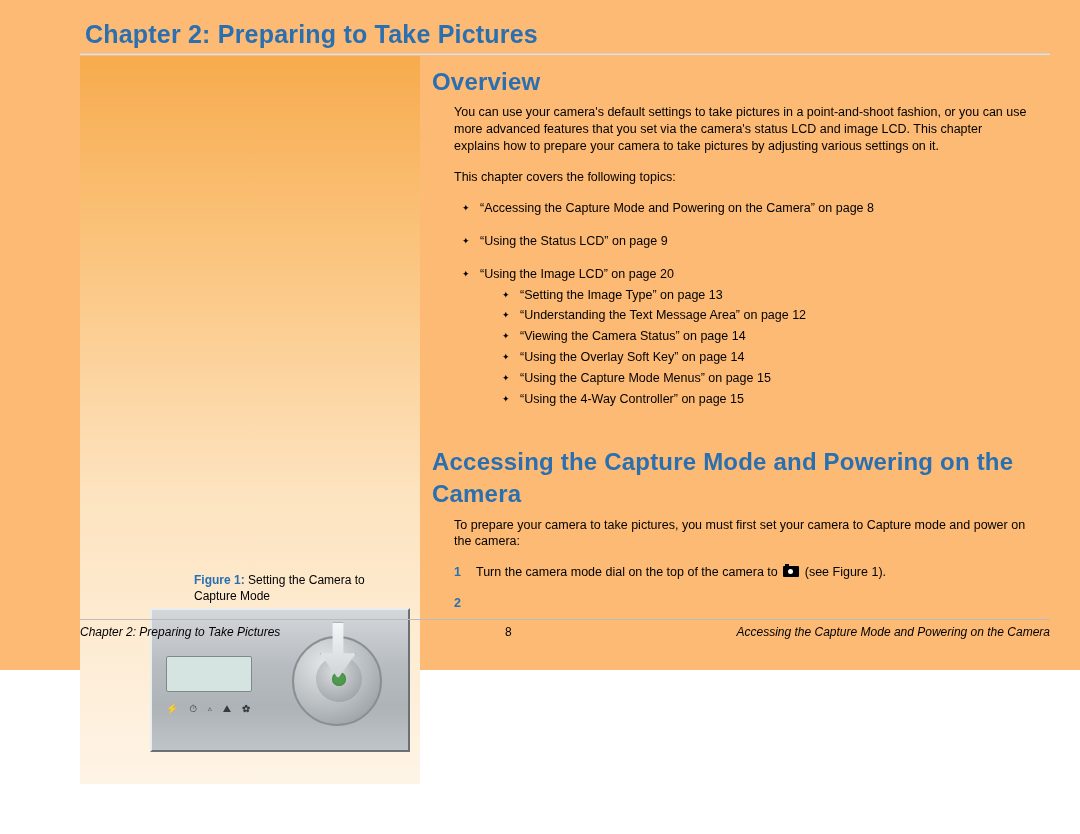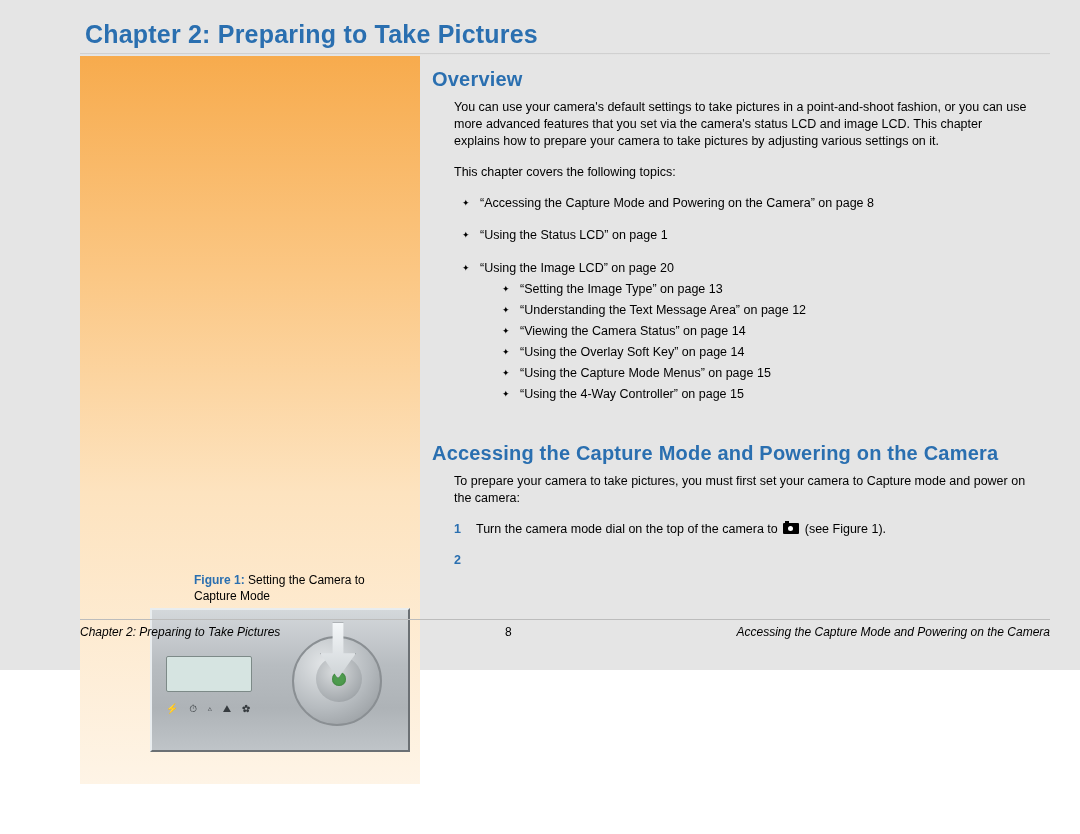--- a/index.html
+++ b/index.html
@@ -12,21 +12,21 @@
     color: #000;
     overflow: hidden;
     font-size: 13px;
     line-height: 1.35;
   }
 
   .page {
     position: relative;
     width: 1080px;
     height: 670px;
-    background: #e5e5e5;
+    background: #fdba74;
   }
 
   
   .chapter-title {
     position: absolute;
     left: 85px;
     top: 18px;
     font-size: 25px;
     font-weight: bold;
     color: #2a6fb0;
@@ -131,21 +131,21 @@
   
   .content {
     position: absolute;
     left: 432px;
     right: 42px;
     top: 60px;
   }
 
   h2.section {
     color: #2a6fb0;
-    font-size: 20px;
+    font-size: 24px;
     font-weight: bold;
     margin: 6px 0 6px 0;
     letter-spacing: 0.2px;
   }
 
   .para {
     margin: 0 8px 14px 22px;
     font-size: 12.5px;
   }
 
@@ -279,21 +279,21 @@
     <p class="para">This chapter covers the following topics:</p>
 
     <ul class="topics">
       <li>
         <span>“Accessing the Capture Mode and Powering on the Camera” on page 8</span>
       </li>
     </ul>
     <div class="gap"></div>
     <ul class="topics">
       <li>
-        <span>“Using the Status LCD” on page 1</span>
+        <span>“Using the Status LCD” on page 9</span>
       </li>
     </ul>
     <div class="gap"></div>
     <ul class="topics">
       <li>
         <span>“Using the Image LCD” on page 20</span>
         <ul class="sub">
           <li>“Setting the Image Type” on page 13</li>
           <li>“Understanding the Text Message Area” on page 12</li>
           <li>“Viewing the Camera Status” on page 14</li>

